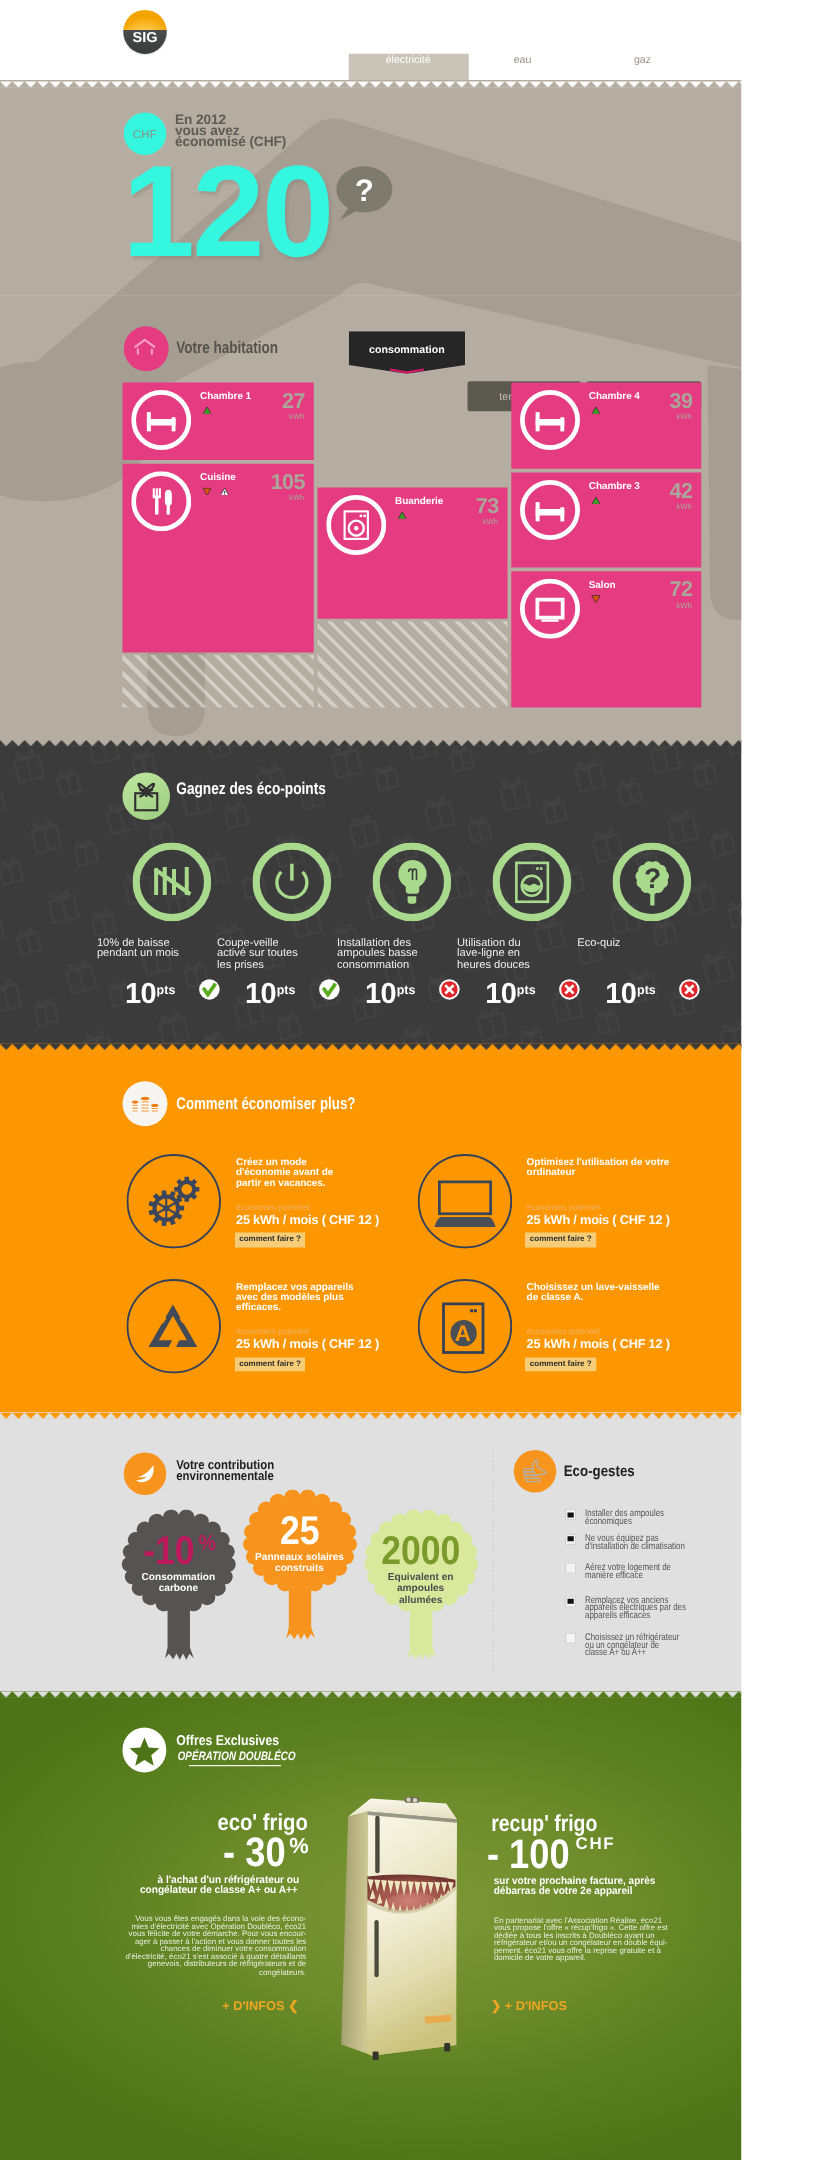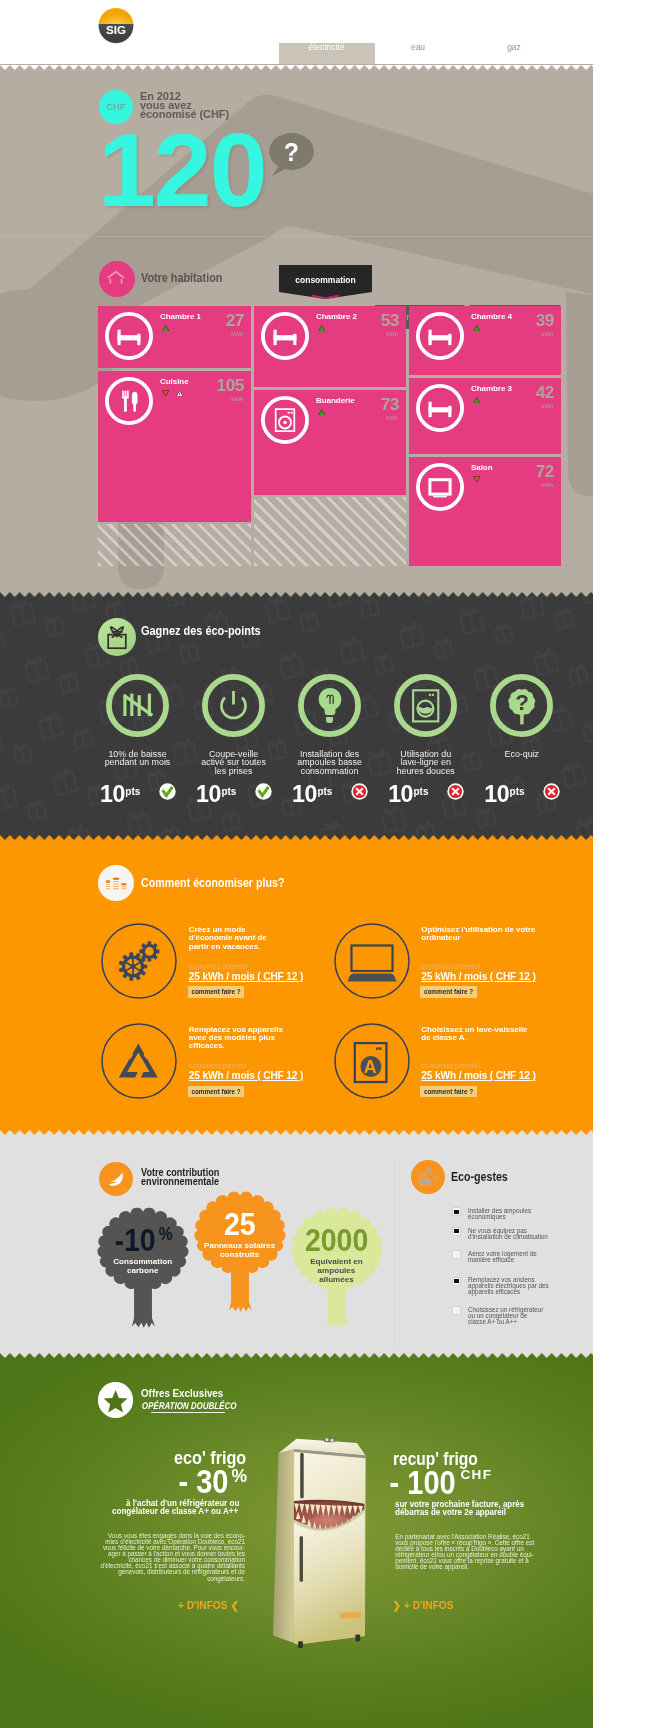--- a/index.html
+++ b/index.html
@@ -49,37 +49,37 @@
   .room .tri{position:absolute;}
   
   .eco{position:absolute;left:0;top:592px;width:658px;height:248px;background:#3b3b3b;overflow:hidden;}
   .eco-head-circle{position:absolute;left:98px;top:26px;width:38px;height:38px;border-radius:50%;
                    background:linear-gradient(150deg,#bfe6a1 0%,#9ccd7e 100%);}
   .eco-head-title{position:absolute;left:140.7px;top:31.5px;font-size:13.5px;line-height:13.5px;
                   font-weight:bold;color:#fff;display:inline-block;transform:scaleX(.81);transform-origin:0 50%;}
   .ep{position:absolute;top:82px;width:120px;text-align:center;}
   .ep-ring{position:absolute;left:28.5px;top:0;width:63px;height:63px;}
   .ep-label{position:absolute;left:0;top:75.8px;width:120px;font-size:8.9px;line-height:8.5px;
-            color:#efefef;text-align:center;}
+            color:#efefef;text-align:left;}
   .ep-pts{position:absolute;left:22.5px;top:108.8px;white-space:nowrap;}
   .ep-pts b{font-size:23.2px;line-height:23.2px;font-weight:bold;color:#fff;letter-spacing:-.5px;}
   .ep-pts i{font-size:10px;font-style:normal;font-weight:bold;color:#fff;
             position:relative;top:-6.5px;left:.5px;}
   .ep-badge{position:absolute;top:108.5px;width:17px;height:17px;}
 
   
   .save{position:absolute;left:0;top:835px;width:658px;height:295px;background:#fd9701;overflow:hidden;}
   .save-head-circle{position:absolute;left:98.1px;top:29.8px;width:36px;height:36px;border-radius:50%;background:#f7f5f2;}
   .save-head-title{position:absolute;left:140.9px;top:41.4px;font-size:13.5px;line-height:13.5px;
                    font-weight:bold;color:#fff;display:inline-block;transform:scaleX(.79);transform-origin:0 50%;}
   .sv{position:absolute;}
   .sv-ring{position:absolute;left:0;top:0;width:76px;height:76px;}
   .sv-title{position:absolute;left:87.5px;top:3.1px;font-size:8px;line-height:8.2px;color:#fff;font-weight:bold;letter-spacing:-.05px;}
   .sv-sub{position:absolute;left:87.5px;top:40.6px;font-size:6.6px;line-height:6.6px;color:#eeb268;}
-  .sv-val{position:absolute;left:87.5px;top:48.9px;font-size:10.2px;line-height:10.2px;color:#fff;font-weight:bold;letter-spacing:-.16px;text-decoration:underline;}
+  .sv-val{position:absolute;left:87.5px;top:48.9px;font-size:10.2px;line-height:10.2px;color:#fff;font-weight:bold;letter-spacing:-.16px;}
   .sv-btn{position:absolute;left:86.5px;top:63.4px;height:11.4px;padding:0 3.6px;background:#f6cd76;
           color:#2b2b2b;font-size:6.4px;line-height:11.4px;font-weight:bold;display:inline-block;}
 
   
   .contrib{position:absolute;left:0;top:1130px;width:658px;height:228px;background:#e0e0e0;overflow:hidden;}
   .ct-circle{position:absolute;width:34px;height:34px;border-radius:50%;background:#f7941e;}
   .ct-title{position:absolute;font-size:10.3px;line-height:9.2px;font-weight:bold;color:#1f1f1f;
             display:inline-block;transform:scaleX(.885);transform-origin:0 50%;}
   .ct-div{position:absolute;left:394px;top:30px;width:1px;height:185px;
           background:repeating-linear-gradient(to bottom,#cfcfcf 0,#cfcfcf 2px,transparent 2px,transparent 4px);}
@@ -236,36 +236,20 @@
           </svg>
         <svg class="tri" style="left:78px;top:18.6px" width="7.4" height="6.8">
             <path d="M3.7,0.5 L7.0,6.4 L0.4,6.4 Z" fill="#ffffff" stroke="#2b2b2b" stroke-width=".6"></path>
             <rect x="3.3" y="2.8" width="0.8" height="1.9" fill="#2b2b2b"></rect>
             <rect x="3.3" y="5.1" width="0.8" height="0.7" fill="#2b2b2b"></rect>
           </svg>
         <span class="rval">105</span>
         <span class="runit">kWh</span>
       </div>
 
-      <div class="room" style="left:156px;top:0;width:152px;height:81px">
-        <svg class="ring" viewBox="0 0 48 48">
-          <circle cx="24" cy="24" r="22.1" fill="none" stroke="#fff" stroke-width="3.8"></circle>
-          <g fill="#fff">
-              <rect x="12.5" y="17.7" width="3.2" height="15.4"></rect>
-              <rect x="32.3" y="21.8" width="3.1" height="11.3"></rect>
-              <rect x="12.5" y="23.2" width="22.9" height="5.2"></rect>
-            </g>
-        </svg>
-        <span class="rname">Chambre 2</span>
-        <svg class="tri" style="left:63.5px;top:18.6px" width="7.4" height="6.8">
-            <path d="M3.7,0.5 L7.0,6.4 L0.4,6.4 Z" fill="#37a521" stroke="#2b2b2b" stroke-width=".6"></path>
-          </svg>
-        <span class="rval">53</span>
-        <span class="runit">kWh</span>
-      </div>
 
       <div class="room" style="left:156px;top:84px;width:152px;height:105px">
         <svg class="ring" viewBox="0 0 48 48">
           <circle cx="24" cy="24" r="22.1" fill="none" stroke="#fff" stroke-width="3.8"></circle>
             <g transform="translate(1.5,1.5)">
           <rect x="13.2" y="11.6" width="18.6" height="22" fill="none" stroke="#fff" stroke-width="1.7"></rect>
           <rect x="25.2" y="14.2" width="2.0" height="2.0" fill="#fff"></rect>
           <rect x="28.2" y="14.2" width="2.0" height="2.0" fill="#fff"></rect>
           <circle cx="22.5" cy="25.0" r="6.0" fill="none" stroke="#fff" stroke-width="1.9"></circle>
           <circle cx="22.5" cy="25.0" r="1.8" fill="#fff"></circle>
@@ -587,21 +571,21 @@
     <div class="ct-title" style="left:140.8px;top:38.2px">
       <div>Votre contribution</div>
       <div>environnementale</div>
     </div>
 
     <div class="tree" style="left:93.7px;top:76px;width:98px;height:124px">
       <svg width="98" height="124" viewBox="0 0 98 124">
         <path d="M40.05,80 L57.95,80 L57.95,112 L61,120.5 L57.6,117 L55,121.8 L52.4,116.8 L49.8,121.8 L47.2,116.8 L44.6,121.3 L41.2,117 L38,120.5 L40.05,112 Z" fill="#555453"></path>
           <path transform="translate(49,43) scale(1.063,1.0175) translate(-46,-43)" d="M46.00,6.40 A6.10,6.10 0 0 1 57.79,8.03 A6.10,6.10 0 0 1 68.53,12.76 A6.10,6.10 0 0 1 77.27,20.18 A6.10,6.10 0 0 1 83.23,29.63 A6.10,6.10 0 0 1 85.89,40.26 A6.10,6.10 0 0 1 85.00,51.14 A6.10,6.10 0 0 1 80.64,61.30 A6.10,6.10 0 0 1 73.21,69.83 A6.10,6.10 0 0 1 63.36,75.98 A6.10,6.10 0 0 1 51.96,79.19 A6.10,6.10 0 0 1 40.04,79.19 A6.10,6.10 0 0 1 28.64,75.98 A6.10,6.10 0 0 1 18.79,69.83 A6.10,6.10 0 0 1 11.36,61.30 A6.10,6.10 0 0 1 7.00,51.14 A6.10,6.10 0 0 1 6.11,40.26 A6.10,6.10 0 0 1 8.77,29.63 A6.10,6.10 0 0 1 14.73,20.18 A6.10,6.10 0 0 1 23.47,12.76 A6.10,6.10 0 0 1 34.21,8.03 A6.10,6.10 0 0 1 46.00,6.40 Z" fill="#555453"></path>
       </svg>
-      <div class="tree-val" style="top:18.2px;color:#0f172a">
+      <div class="tree-val" style="top:18.2px;color:#be185d">
           <span>-10</span>
           <sup>%</sup>
         </div>
       <div class="tree-lbl" style="top:52px;color:#ffffff">
         <div>Consommation</div>
         <div>carbone</div>
         <div></div>
       </div>
     </div>
     <div class="tree" style="left:190.6px;top:60px;width:98px;height:124px">

